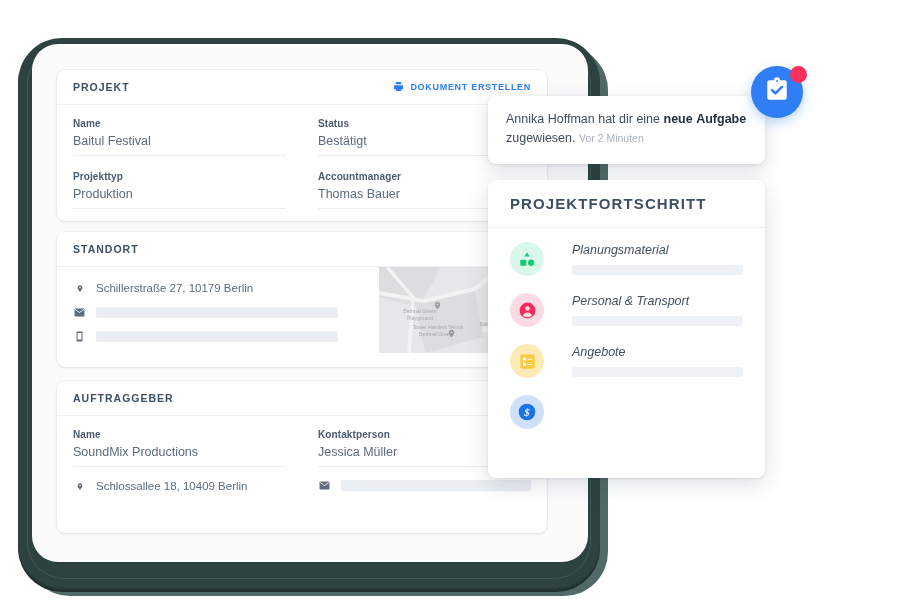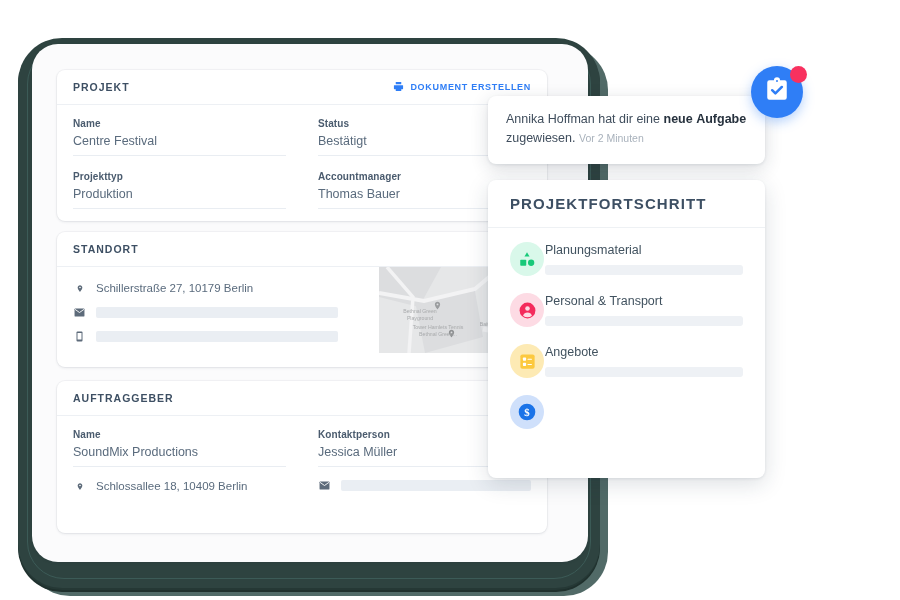--- a/index.html
+++ b/index.html
@@ -242,22 +242,23 @@
   .progress-header-title {
     font-size: 15px;
     font-weight: bold;
     letter-spacing: 1.1px;
     color: #3d4f63;
   }
   .progress-list { padding: 14px 22px 0 22px; }
   .progress-item {
     display: flex;
     align-items: center;
-    gap: 1px;
+    gap: 28px;
     margin-bottom: 17px;
+    font-style: italic;
   }
   .progress-icon {
     width: 34px;
     height: 34px;
     border-radius: 50%;
     display: flex;
     align-items: center;
     justify-content: center;
     flex: none;
   }
@@ -293,21 +294,21 @@
             <path d="M6 2h12v5H6V2zm-3 7h18a1 1 0 011 1v7a1 1 0 01-1 1h-3v4H6v-4H3a1 1 0 01-1-1v-7a1 1 0 011-1zm5 8h8v4H8v-4z"></path>
           </svg>
         </span>
         <span>DOKUMENT ERSTELLEN</span>
       </button>
     </div>
     <div class="card-body">
       <div class="field-grid">
         <div>
           <div class="field-label">Name</div>
-          <div class="field-value">Centre Festival</div>
+          <div class="field-value">Baitul Festival</div>
         </div>
         <div>
           <div class="field-label">Status</div>
           <div class="field-value">Bestätigt</div>
         </div>
         <div>
           <div class="field-label">Projekttyp</div>
           <div class="field-value">Produktion</div>
         </div>
         <div>

